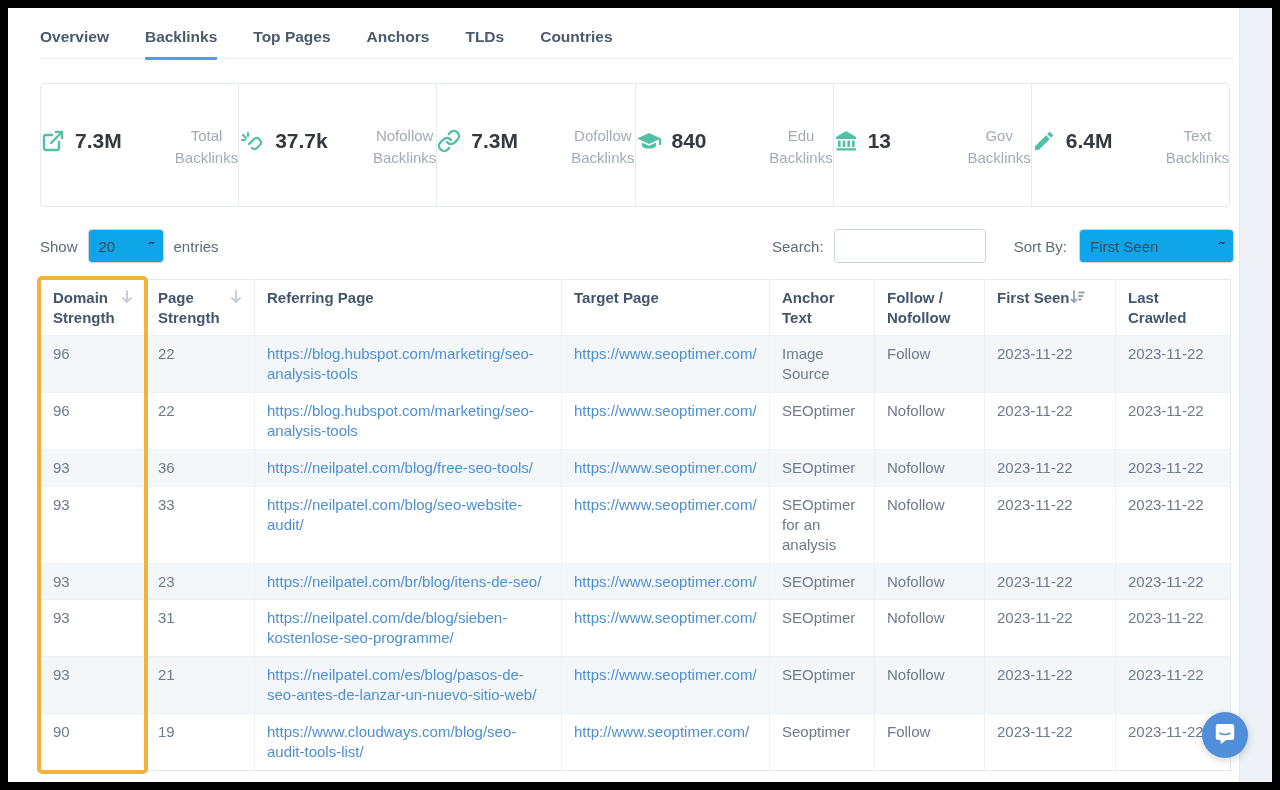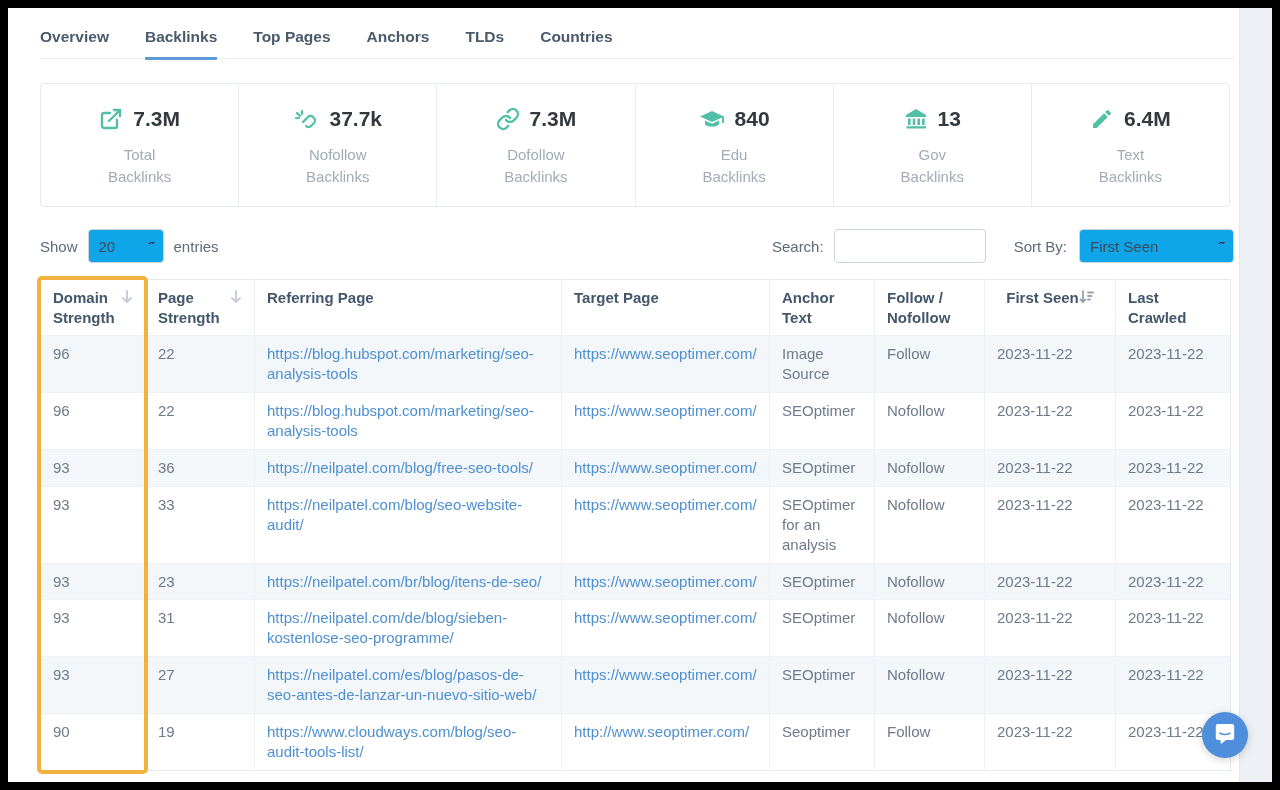--- a/index.html
+++ b/index.html
@@ -11,21 +11,21 @@
 
   .content { position:relative; padding:20px 0 0 32px; width:1226px; }
 
   
   .tabs { display:flex; gap:36px; border-bottom:1px solid #eceff3; width:1194px; }
   .tab { font-size:15.5px; font-weight:700; color:#4a5a6b; padding-bottom:11px; cursor:pointer; position:relative; }
   .tab.active { border-bottom:3px solid #5b9bd8; margin-bottom:-2px; border-radius:0 0 1px 1px; }
 
   
   .stats { margin-top:24px; width:1190px; height:124px; border:1px solid #e4e9ee; border-radius:4px; display:flex; background:#fff; }
-  .stat { flex:1; display:flex; flex-direction:column; align-items:center; justify-content:center; border-right:1px solid #e7ebef; padding-top:4px; }
+  .stat { flex:1; display:flex; align-items:center; justify-content:space-between; border-right:1px solid #e7ebef; padding-top:4px; }
   .stat:last-child { border-right:none; }
   .stat-top { display:flex; align-items:center; gap:10px; margin-bottom:13px; }
   .stat-top svg { display:block; }
   .stat-value { font-size:21px; font-weight:700; color:#33393f; }
   .stat-label { font-size:15px; color:#a2abb6; text-align:center; line-height:1.45; }
 
   
   .controls { margin-top:22px; width:1194px; display:flex; align-items:center; font-size:15px; color:#5d6b7a; }
   .sel { border:1px solid #ccd3db; border-radius:4px; height:34px; display:flex; align-items:center; justify-content:space-between; padding:0 10px; background:#0ea5e9; color:#3d4a57; cursor:pointer; }
   .sel-show { width:76px; margin:0 10px; }
@@ -34,21 +34,21 @@
   .spacer { flex:1; }
   .search-input { width:152px; height:34px; border:1px solid #ccd3db; border-radius:4px; margin:0 28px 0 10px; padding:0 8px; font-size:15px; color:#3d4a57; outline:none; }
 
   
   .table-wrap { position:relative; margin-top:16px; width:1190px; }
   table { width:1190px; border-collapse:collapse; table-layout:fixed; border:1px solid #e4e9ee; }
   th { text-align:left; vertical-align:top; font-size:15px; font-weight:700; color:#44566c; padding:8px 12px; line-height:1.3; border-right:1px solid #eceff3; background:#fff; height:56px; }
   td { vertical-align:top; font-size:15px; color:#6e7a89; padding:8px 12px; line-height:1.33; border-right:1px solid #eef1f5; border-top:1px solid #eef1f5; word-wrap:break-word; overflow-wrap:break-word; }
   tr.striped td { background:#f4f7fa; }
   td a { color:#4e8fd0; text-decoration:none; cursor:pointer; }
-  .th-flex { display:flex; justify-content:center; align-items:flex-start; }
+  .th-flex { display:flex; justify-content:flex-start; align-items:flex-start; }
   .sort-arrow svg, .sort-amount svg { display:block; margin-top:2px; }
 
   
   .c1{width:105px;} .c2{width:109px;} .c3{width:307px;} .c4{width:208px;}
   .c5{width:105px;} .c6{width:110px;} .c7{width:131px;} .c8{width:115px;}
 
   
   .col-highlight { position:absolute; left:-3px; top:-3px; width:111px; height:calc(100% + 6px); border:4px solid #f1b23e; border-radius:5px; pointer-events:none; }
 
   
@@ -302,21 +302,21 @@
             <td>31</td>
             <td><a>https://neilpatel.com/de/blog/sieben-kostenlose-seo-programme/</a></td>
             <td><a>https://www.seoptimer.com/</a></td>
             <td>SEOptimer</td>
             <td>Nofollow</td>
             <td>2023-11-22</td>
             <td style="border-right:none;">2023-11-22</td>
           </tr>
           <tr class="striped">
             <td>93</td>
-            <td>27</td>
+            <td>21</td>
             <td><a>https://neilpatel.com/es/blog/pasos-de-seo-antes-de-lanzar-un-nuevo-sitio-web/</a></td>
             <td><a>https://www.seoptimer.com/</a></td>
             <td>SEOptimer</td>
             <td>Nofollow</td>
             <td>2023-11-22</td>
             <td style="border-right:none;">2023-11-22</td>
           </tr>
           <tr>
             <td>90</td>
             <td>19</td>

